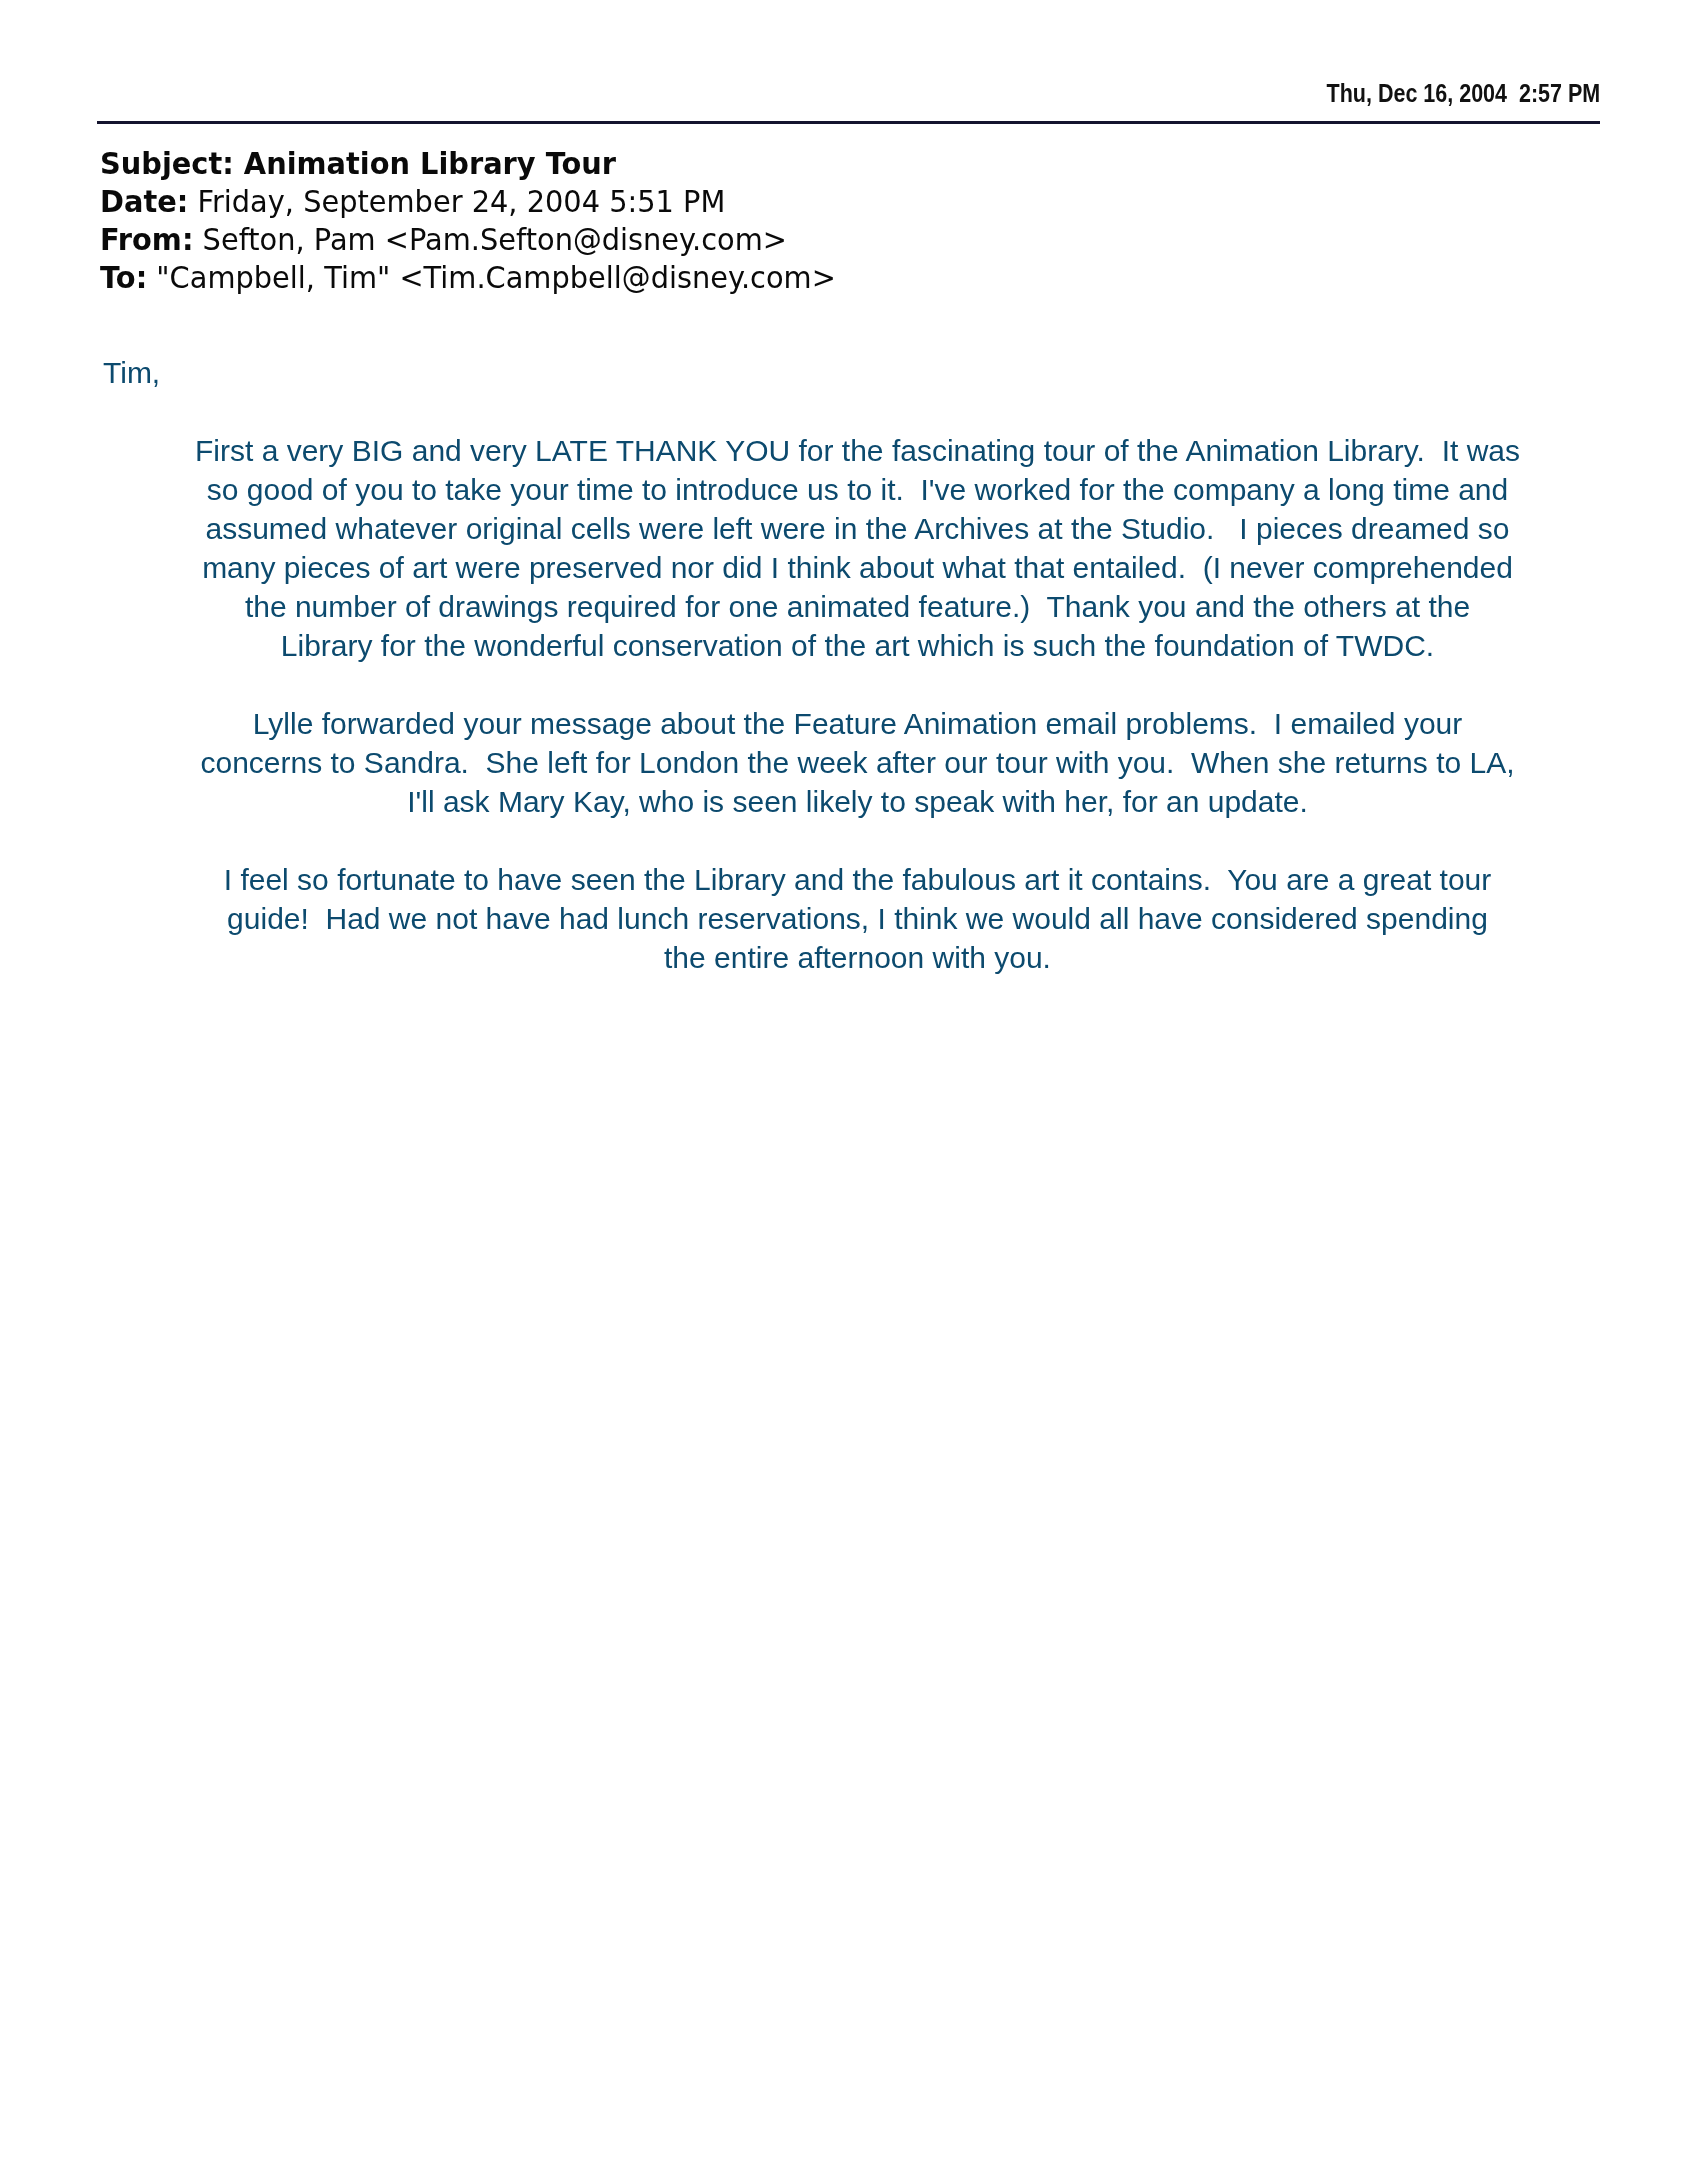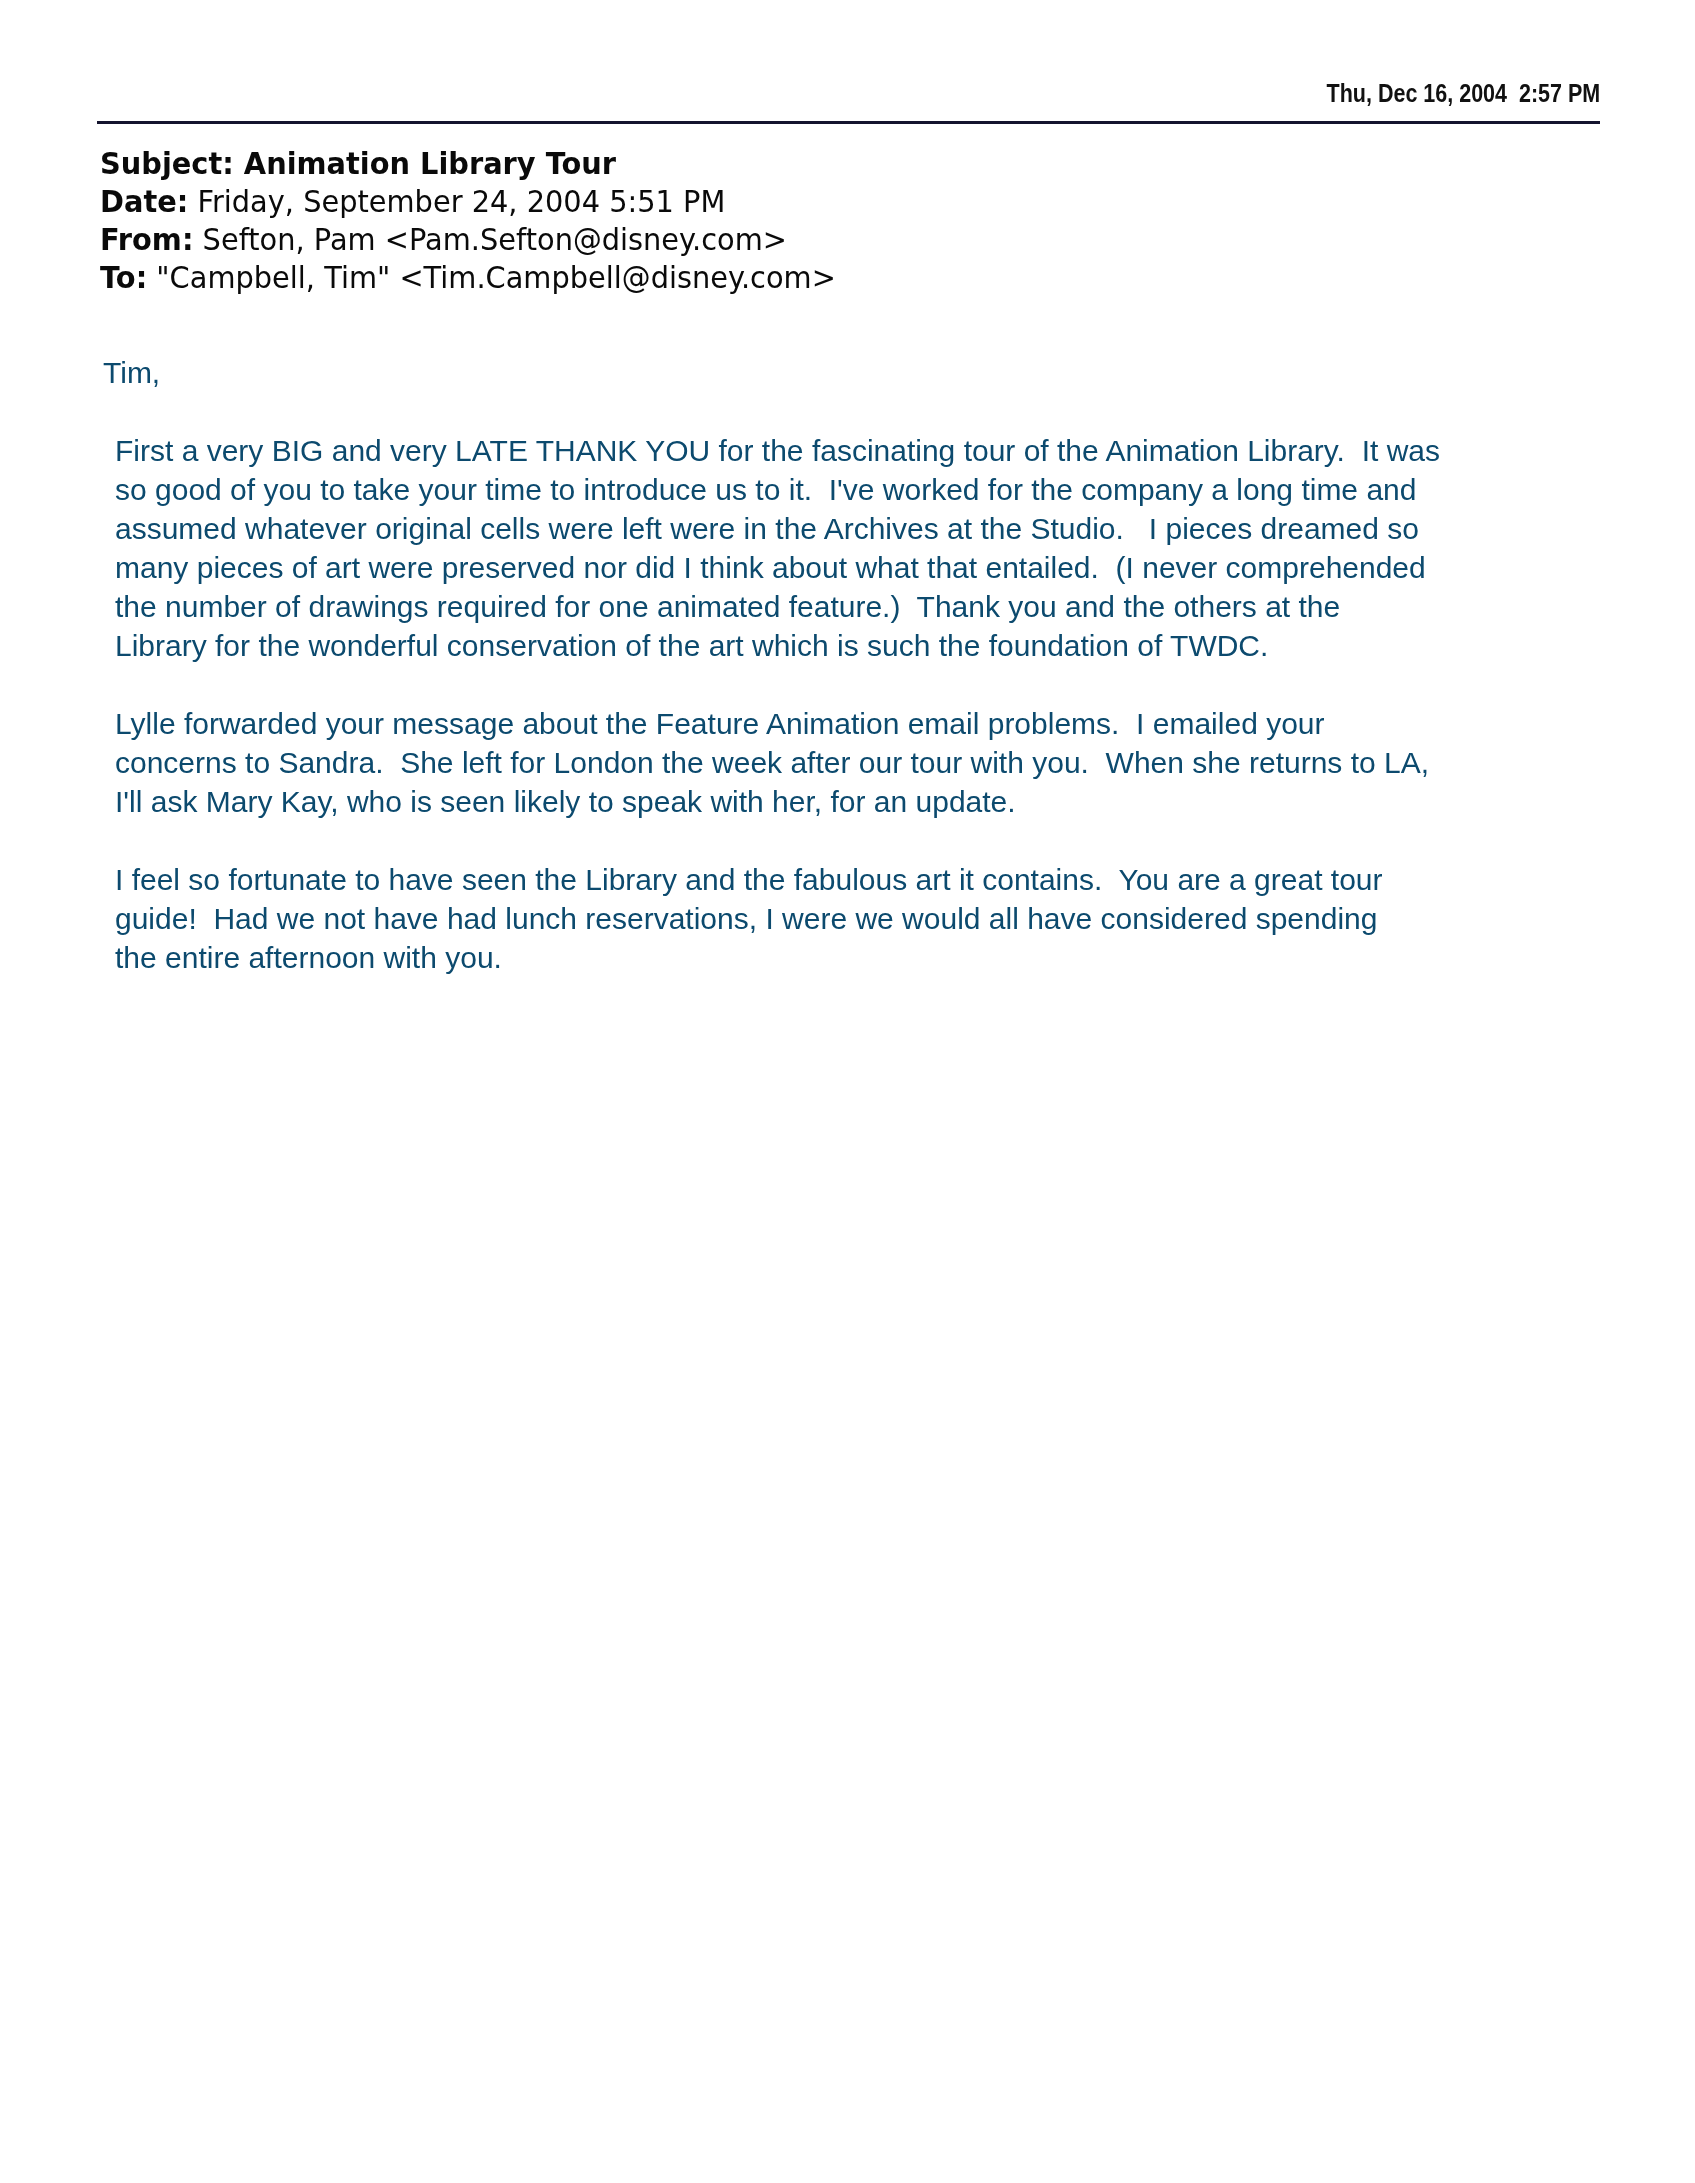--- a/index.html
+++ b/index.html
@@ -61,21 +61,22 @@
       width: 1509px;
       font-family: "Liberation Sans", sans-serif;
       font-size: 30px;
       line-height: 39px;
       color: #0c4a6e;
     }
     .greeting {
       margin: 0 0 39px 0;
     }
     .para {
-      margin: 0 0 39px 12px;
+      margin: 0 0 39px 0;
+      text-align: center;
     }
     .line {
       display: block;
       white-space: pre;
     }
     .closing {
       margin: 0 0 43px 0;
     }
     .signature {
       margin: 0;
@@ -109,20 +110,20 @@
     </div>
 
     <div class="para">
       <span class="line">Lylle forwarded your message about the Feature Animation email problems.  I emailed your</span>
       <span class="line">concerns to Sandra.  She left for London the week after our tour with you.  When she returns to LA,</span>
       <span class="line">I'll ask Mary Kay, who is seen likely to speak with her, for an update.</span>
     </div>
 
     <div class="para">
       <span class="line">I feel so fortunate to have seen the Library and the fabulous art it contains.  You are a great tour</span>
-      <span class="line">guide!  Had we not have had lunch reservations, I were we would all have considered spending</span>
+      <span class="line">guide!  Had we not have had lunch reservations, I think we would all have considered spending</span>
       <span class="line">the entire afternoon with you.</span>
     </div>
 
   </div>
 
 </div>
 
 
 </body></html>

